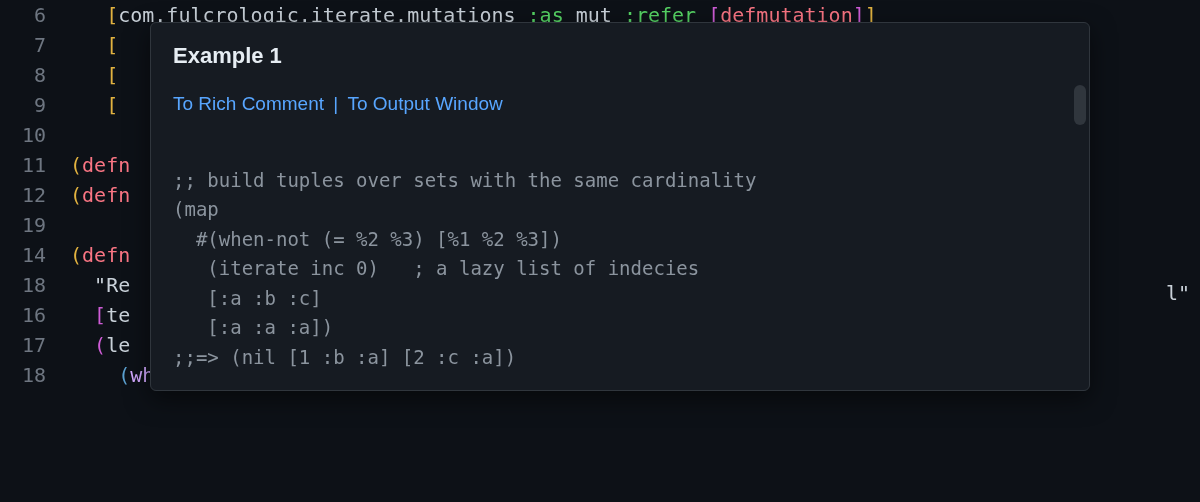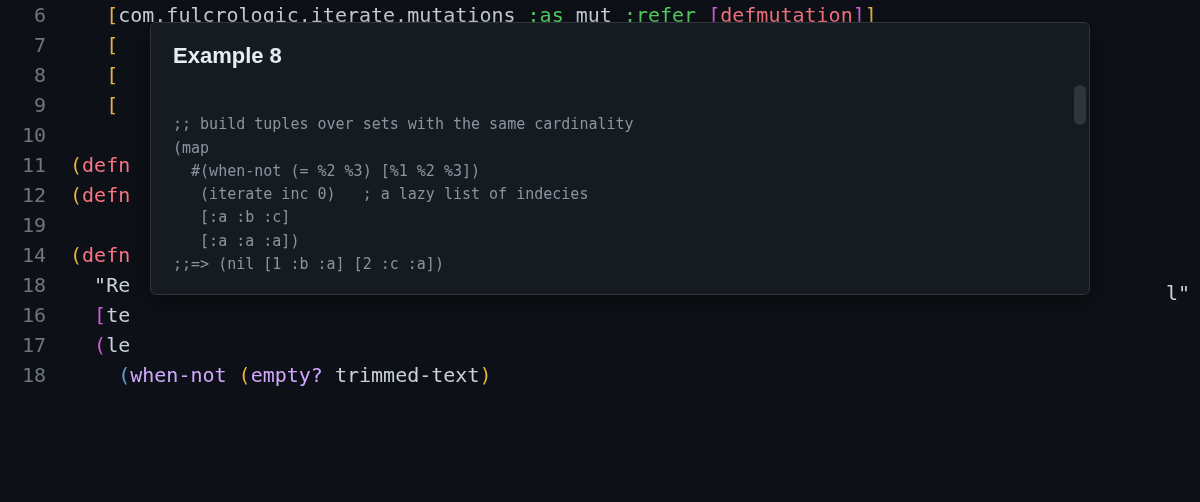--- a/index.html
+++ b/index.html
@@ -79,21 +79,21 @@
     color: #58a6ff;
     text-decoration: none;
     cursor: pointer;
   }
   .hover-links .sep {
     color: #58a6ff;
     margin: 0 4px;
   }
   .hover-code {
     font-family: "SF Mono", "Monaco", "Menlo", "Consolas", monospace;
-    font-size: 15px;
+    font-size: 19px;
     line-height: 1.55;
     color: #8b949e;
     white-space: pre;
   }
   .scrollbar-thumb {
     position: absolute;
     right: 3px;
     top: 62px;
     width: 12px;
     height: 40px;
@@ -179,21 +179,24 @@
     <div class="code">    <span class="paren3">(</span><span class="fn-name">when-not</span><span> </span><span class="paren">(</span><span class="fn-name">empty?</span><span> </span><span class="sym">trimmed-text</span><span class="paren">)</span></div>
   </div>
 
 
 
 </div>
 
 <div class="right-frag">l"</div>
 
 <div class="hover">
-  <div class="hover-title">Example 8</div>
+  <div class="hover-title">Example 1</div>
+  <div class="hover-links">
+    <a>To Rich Comment</a><span class="sep"> | </span><a>To Output Window</a>
+  </div>
   <div class="hover-code">
 <span>;; build tuples over sets with the same cardinality</span>
 <span>(map</span>
 <span>  #(when-not (= %2 %3) [%1 %2 %3])</span>
 <span>   (iterate inc 0)   ; a lazy list of indecies</span>
 <span>   [:a :b :c]</span>
 <span>   [:a :a :a])</span>
 <span>;;=&gt; (nil [1 :b :a] [2 :c :a])</span></div>
   <div class="scrollbar-thumb"></div>
 </div>

